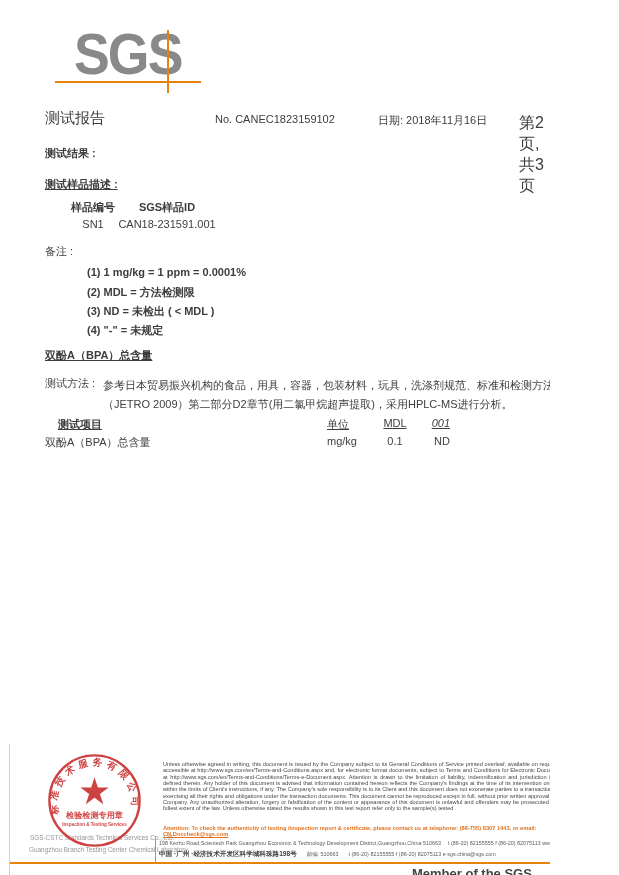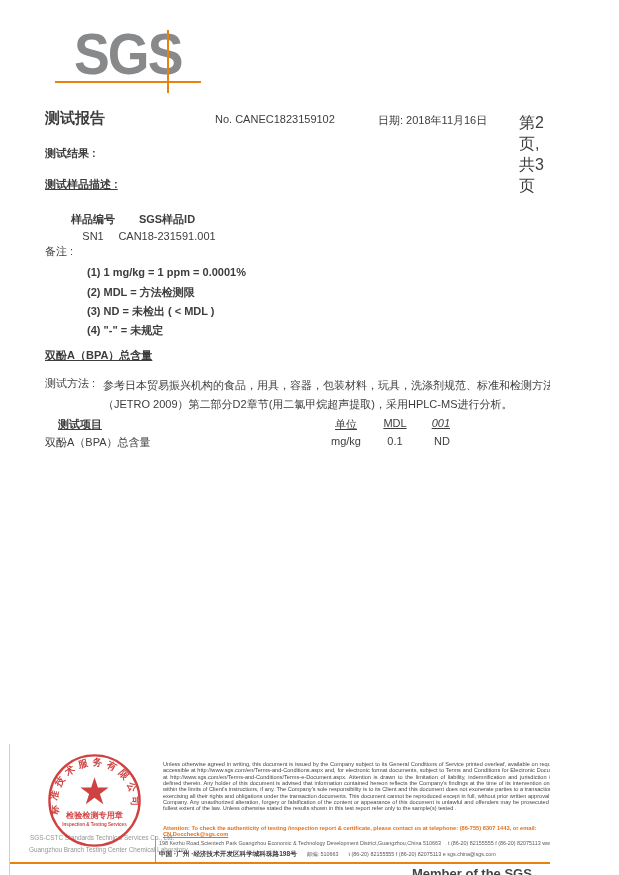--- a/index.html
+++ b/index.html
@@ -8,49 +8,49 @@
     font-family:"Liberation Sans","DejaVu Sans",sans-serif;color:#3d3d3d;
   }
   .abs{position:absolute;}
 
   
   .logo-text{left:74px;top:26px;font-size:57px;font-weight:bold;color:#88898b;
              letter-spacing:-2px;transform:scaleX(0.94);transform-origin:left top;line-height:1;}
   .logo-hline{left:55px;top:81px;width:146px;height:2px;background:#e9820d;}
   .logo-vline{left:167px;top:30px;width:2px;height:63px;background:#e9820d;}
 
-  .report-title{left:45px;top:109px;font-size:15px;font-weight:bold;}
+  .report-title{left:45px;top:109px;font-size:15px;font-weight:normal;}
   .report-no{left:215px;top:113px;font-size:11px;}
   .report-date{left:378px;top:113px;font-size:11px;}
   .report-page{left:519px;top:113px;font-size:16px;}
 
   
   .f11{font-size:11px;}
   .bold{font-weight:bold;}
   .und{text-decoration:underline;}
   .results-label{left:45px;top:146px;}
   .sample-title{left:45px;top:177px;}
   .s-col1{left:58px;width:70px;}
   .s-col2{left:112px;width:110px;}
   .s-col3{left:200px;width:180px;}
   .sample-head{top:200px;}
   .sample-row{top:218px;}
-  .s-center{text-align:center;margin-top:12px;}
+  .s-center{text-align:center;}
   .notes-label{left:45px;top:244px;}
   .note{left:87px;font-weight:bold;}
 
   .bpa-title{left:45px;top:348px;}
   .method-label{left:45px;top:376px;}
   .method-text{left:103px;top:376px;width:487px;line-height:19px;}
 
   .rt-head{top:417px;}
   .rt-row{top:435px;}
   .rt-item-h{left:58px;}
   .rt-item{left:45px;}
-  .rt-unit{left:327px;width:38px;text-align:center;}
+  .rt-unit{left:327px;width:38px;text-align:left;}
   .rt-mdl{left:377px;width:36px;text-align:center;}
   .rt-001{left:414px;width:36px;text-align:right;}
   .ital{font-style:italic;}
 
   
   .edge-left{left:9px;top:744px;width:1px;height:131px;background:#cfcfcf;}
   .edge-right{left:610px;top:615px;width:1px;height:260px;background:#cfcfcf;}
 
   .stamp{left:46px;top:752px;width:97px;height:97px;opacity:.92;}
   .company-line1{left:30px;top:834px;font-size:6.4px;color:#969696;white-space:nowrap;}

